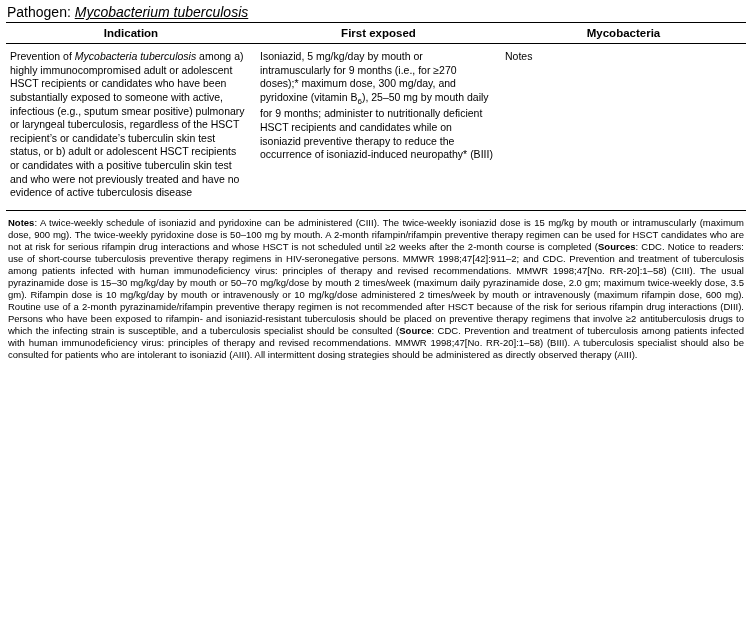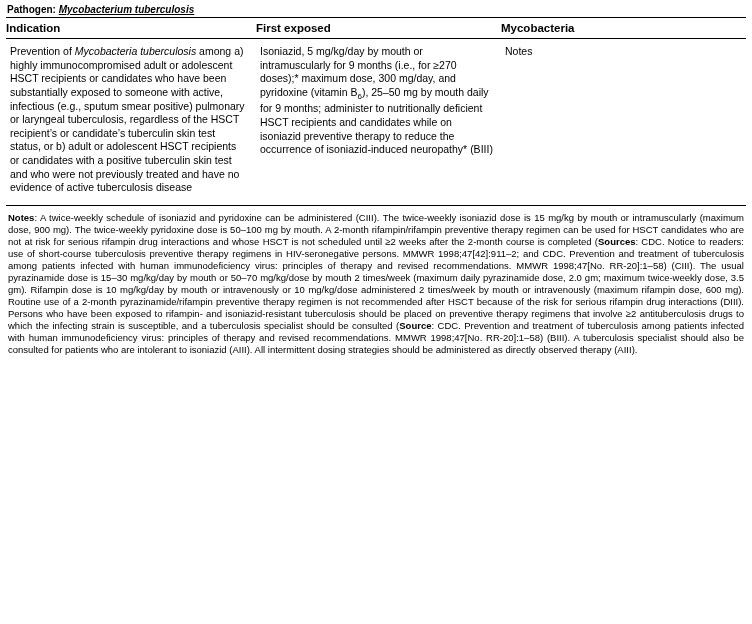--- a/index.html
+++ b/index.html
@@ -15,41 +15,41 @@
     font-size: 11px;
   }
   .page {
     width: 752px;
     height: 624px;
     box-sizing: border-box;
     padding: 4px 6px 0 6px;
     position: relative;
   }
   .pathogen-line {
-    font-size: 10px;
-    font-weight: bold;
+    font-size: 14px;
+    font-weight: normal;
     padding: 0 0 2px 1px;
     white-space: nowrap;
   }
   .pathogen-line .organism {
     font-style: italic;
     text-decoration: underline;
   }
   .pathogen-label {
     text-decoration: none;
   }
   table.main {
     width: 740px;
     border-collapse: collapse;
     table-layout: fixed;
   }
   table.main th {
     font-size: 11.5px;
     font-weight: bold;
-    text-align: left;
+    text-align: center;
     padding: 4px 0 4px 0;
     border-top: 1.5px solid #000;
     border-bottom: 1px solid #000;
   }
   table.main td {
     vertical-align: top;
     padding: 6px 8px 10px 4px;
     border-bottom: 1.5px solid #000;
     font-size: 10.5px;
     line-height: 1.30;

